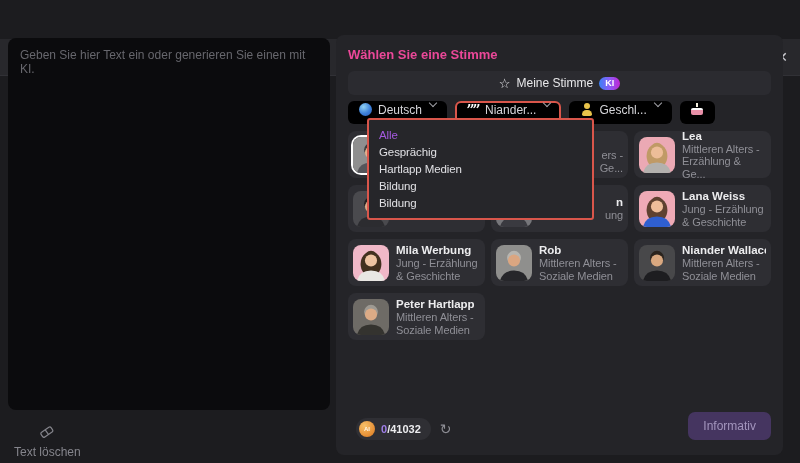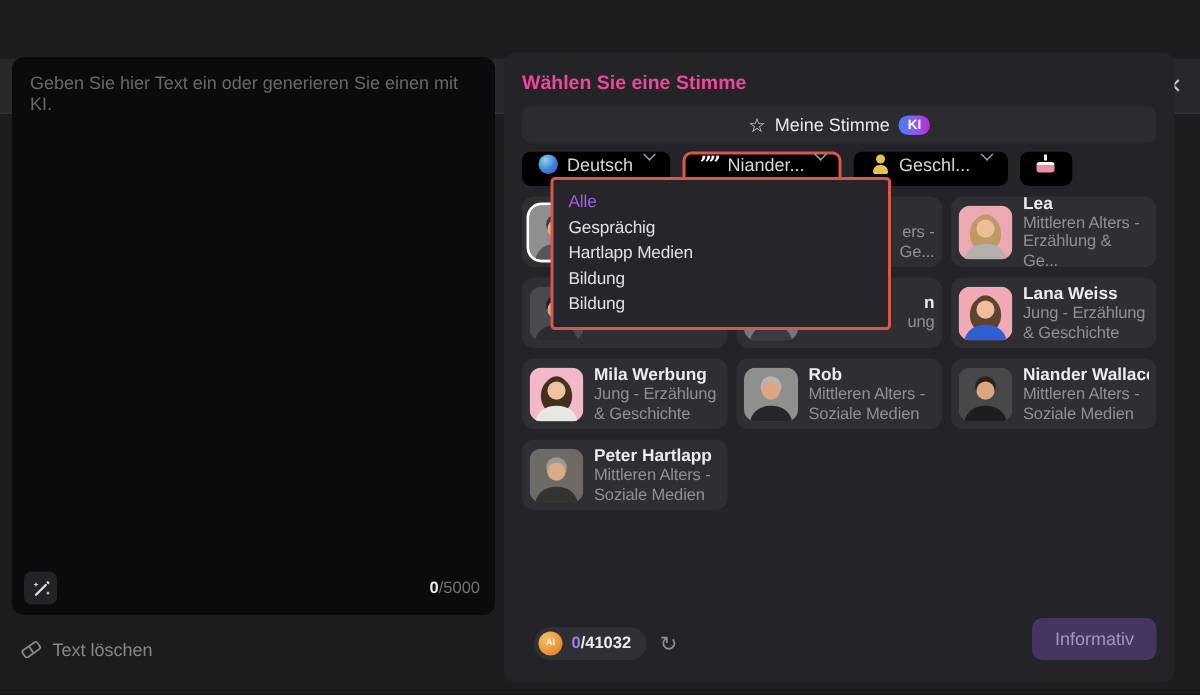--- a/index.html
+++ b/index.html
@@ -14,21 +14,21 @@
 
   
   .editor-wrap { position:absolute; left:8px; top:38px; width:322px; height:372px; background:#0b0b0d; border-radius:8px; }
   .editor-wrap textarea { width:100%; height:330px; background:transparent; border:none; outline:none; resize:none;
     color:#d8d8dc; font-family:"Liberation Sans", sans-serif; font-size:12px; padding:10px 12px; }
   .editor-wrap textarea::placeholder { color:#67676d; }
   .editor-foot { position:absolute; left:8px; right:10px; bottom:7px; display:flex; align-items:center; justify-content:space-between; }
   .wandbtn { width:22px; height:22px; background:#232327; border-radius:5px; display:flex; align-items:center; justify-content:center; }
   .counter { font-size:11px; color:#6f6f75; }
   .counter b { color:#e9e9ec; font-weight:700; }
-  .clear-row { position:absolute; left:14px; top:426px; display:flex; align-items:center; gap:7px; color:#85858c; font-size:12px; }
+  .clear-row { position:absolute; left:14px; top:426px; display:flex; align-items:center; gap:7px; color:#85858c; font-size:12px;flex-direction:column; }
 
   
   .panel { position:absolute; left:336px; top:35px; width:447px; height:420px; background:#242428; border-radius:8px; padding:12px; }
   .panel h2 { font-size:13px; font-weight:700; color:#ec4899; margin:0 0 9px 0; }
   .tabstrip { display:flex; height:24px; background:#2b2b30; border-radius:6px; margin-bottom:6px; overflow:hidden; }
   .tab { flex:1; display:flex; align-items:center; justify-content:center; gap:6px; font-size:12px; }
   .tab.mine { color:#e8e8ea; }
   .tab.lib { background:#43434a; border-radius:6px; color:#b9b9bf; }
   .star { font-size:13px; color:#e2e2e6; line-height:1; }
   .ki-badge { display:inline-block; padding:1px 6px 2px; border-radius:9px; font-size:9px; font-weight:700; color:#fff;
@@ -89,31 +89,20 @@
 
 <div class="dialog">
 
   <div class="titlebar">
     <span class="ttl">Text zu Sprache</span>
     <span class="closebtn">✕</span>
   </div>
 
   <div class="editor-wrap">
     <textarea placeholder="Geben Sie hier Text ein oder generieren Sie einen mit KI." style=""></textarea>
-    <div class="editor-foot">
-      <span class="wandbtn">
-        <svg width="13" height="13" viewBox="0 0 13 13">
-          <line x1="3" y1="10.5" x2="9.5" y2="4" stroke="#d8d8dc" stroke-width="1.6" stroke-linecap="round"></line>
-          <line x1="10.8" y1="2.2" x2="11.2" y2="2.6" stroke="#d8d8dc" stroke-width="1.6" stroke-linecap="round"></line>
-          <path d="M3 2 l0.5 1.2 L4.7 3.7 l-1.2 0.5 L3 5.4 l-0.5 -1.2 L1.3 3.7 l1.2 -0.5 Z" fill="#d8d8dc"></path>
-          <path d="M11 8 l0.4 1 1 0.4 -1 0.4 -0.4 1 -0.4 -1 -1 -0.4 1 -0.4 Z" fill="#d8d8dc"></path>
-        </svg>
-      </span>
-      <span class="counter"><b>0</b><span>/5000</span></span>
-    </div>
   </div>
 
   <div class="clear-row">
     <svg width="14" height="12" viewBox="0 0 14 12">
       <g transform="rotate(-35 7 6)">
         <rect x="0.8" y="3.2" width="12" height="5.6" rx="1.6" fill="none" stroke="#85858c" stroke-width="1.2"></rect>
         <line x1="6.8" y1="3.2" x2="6.8" y2="8.8" stroke="#85858c" stroke-width="1.2"></line>
       </g>
     </svg>
     <span>Text löschen</span>

